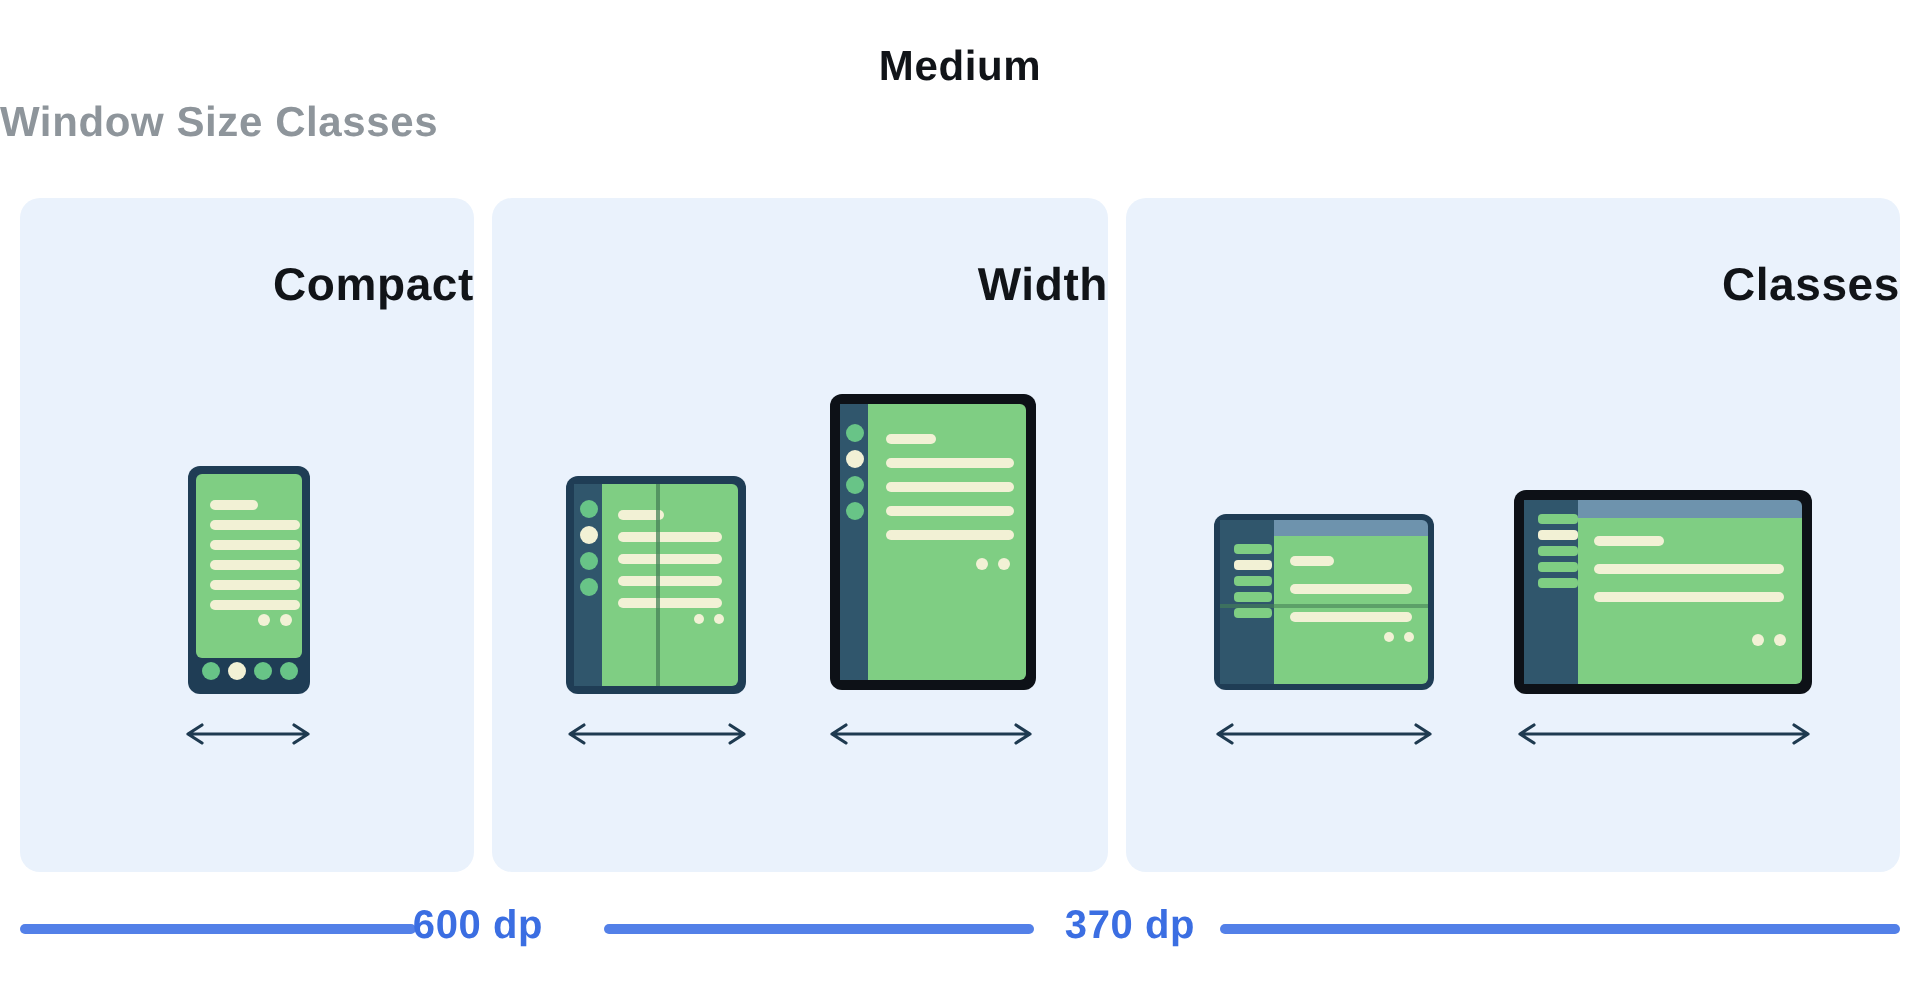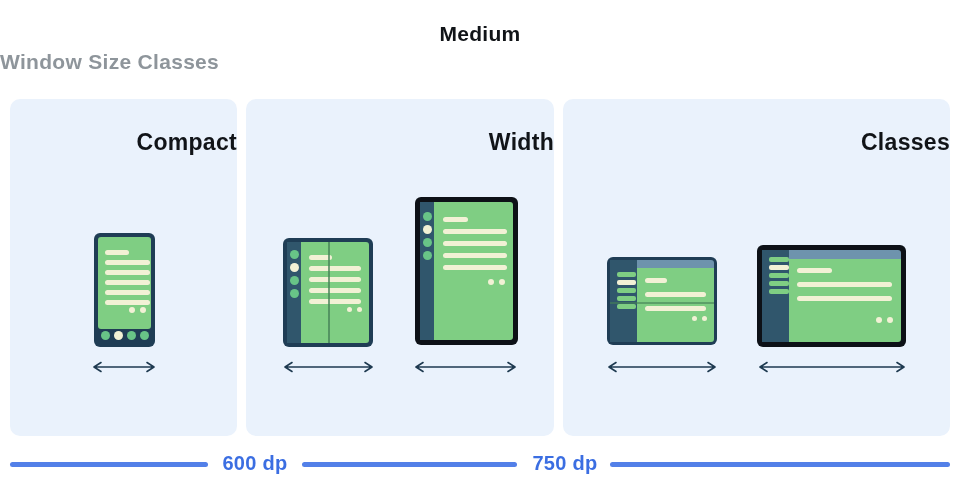--- a/index.html
+++ b/index.html
@@ -184,16 +184,16 @@
   <path d="M3 7 H102 M10 2.5 L3 7 L10 11.5 M95 2.5 L102 7 L95 11.5" fill="none" stroke="var(--arrow)" stroke-width="1.6" stroke-linecap="round" stroke-linejoin="round"></path>
 </svg>
 <svg class="arrow" style="left:606px" width="112" height="14" viewBox="0 0 112 14">
   <path d="M3 7 H109 M10 2.5 L3 7 L10 11.5 M102 2.5 L109 7 L102 11.5" fill="none" stroke="var(--arrow)" stroke-width="1.6" stroke-linecap="round" stroke-linejoin="round"></path>
 </svg>
 <svg class="arrow" style="left:757px" width="150" height="14" viewBox="0 0 150 14">
   <path d="M3 7 H147 M10 2.5 L3 7 L10 11.5 M140 2.5 L147 7 L140 11.5" fill="none" stroke="var(--arrow)" stroke-width="1.6" stroke-linecap="round" stroke-linejoin="round"></path>
 </svg>
 
 <div class="ruler-seg" style="left:10px;width:198px"></div>
-<div class="ruler-label" style="left:208px;width:94px">600 dp</div>
+<div class="ruler-label" style="left:192px;width:94px">600 dp</div>
 <div class="ruler-seg" style="left:302px;width:215px"></div>
-<div class="ruler-label" style="left:517px;width:96px">750 dp</div>
+<div class="ruler-label" style="left:517px;width:96px">370 dp</div>
 <div class="ruler-seg" style="left:610px;width:340px"></div>
 
 </body></html>

